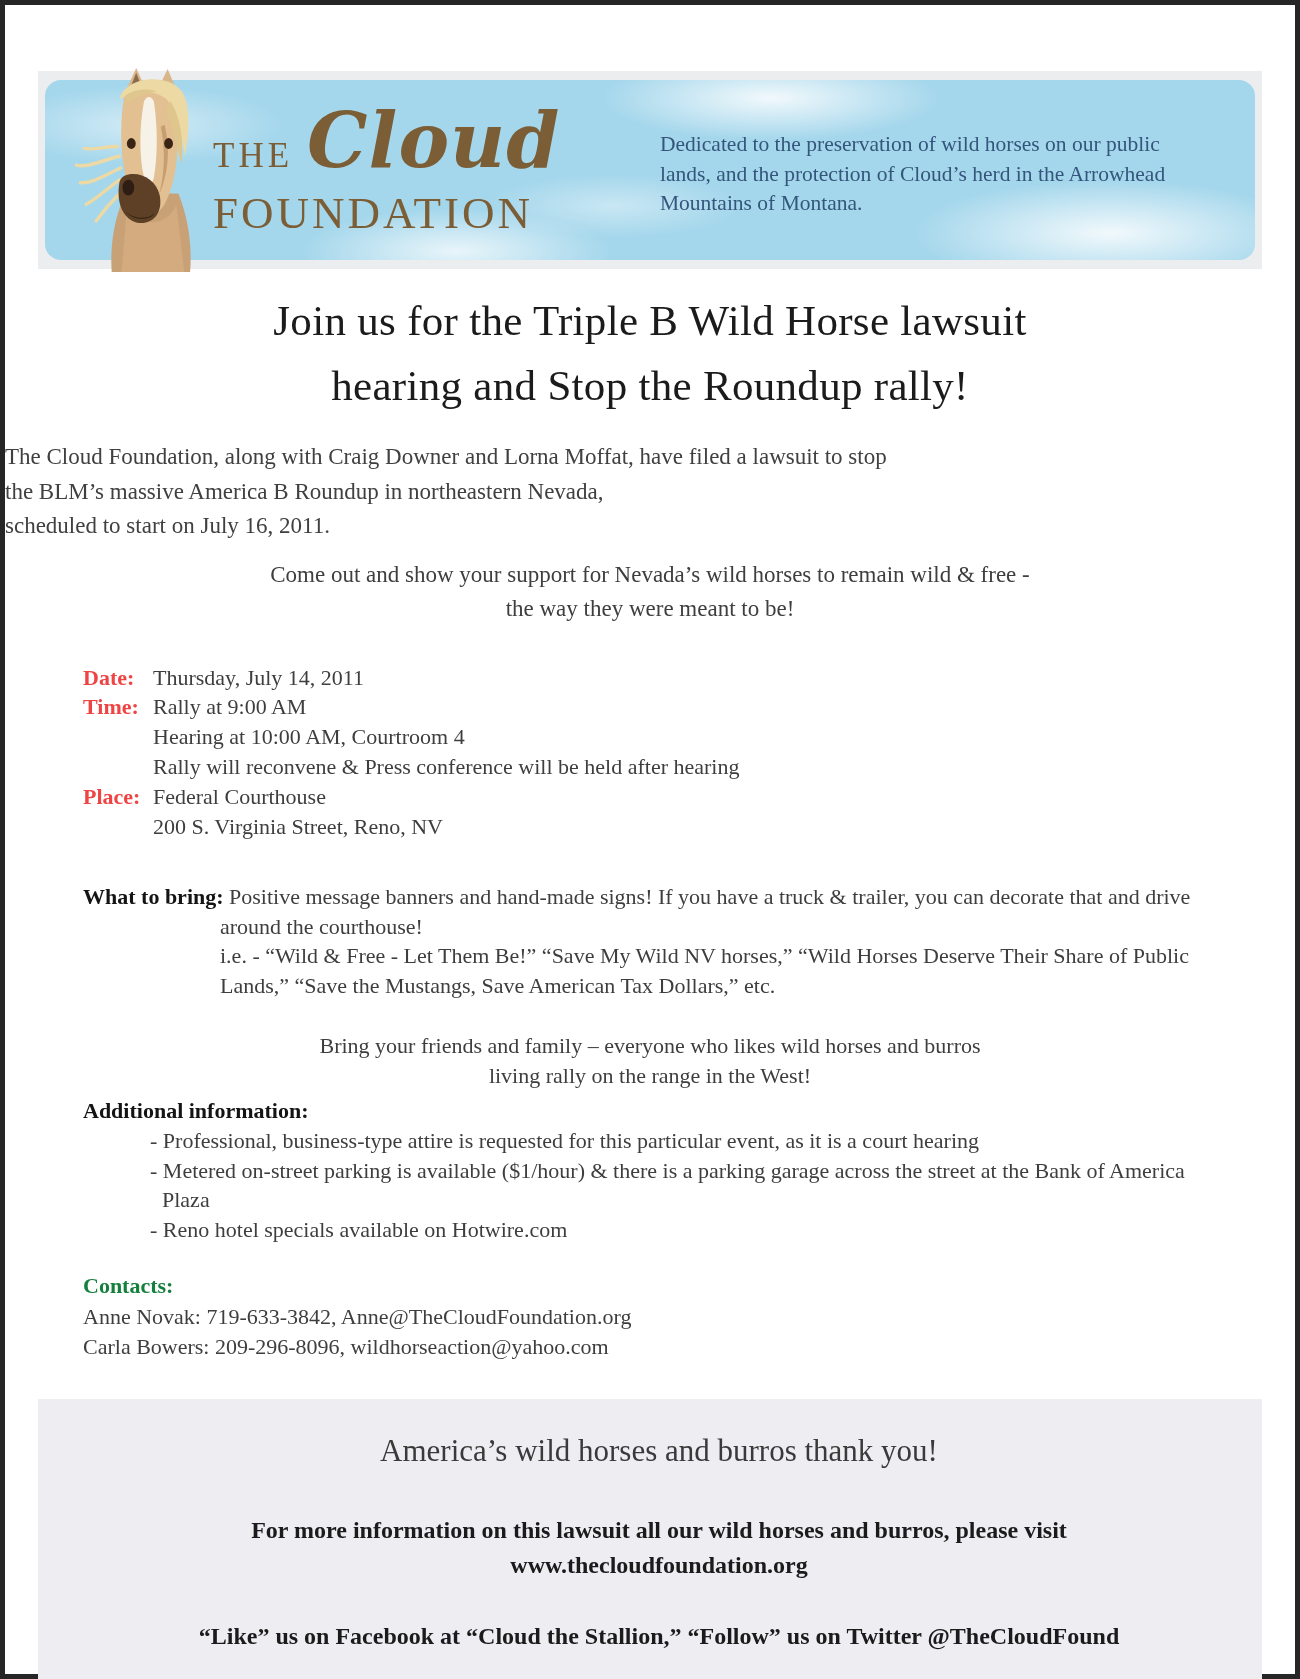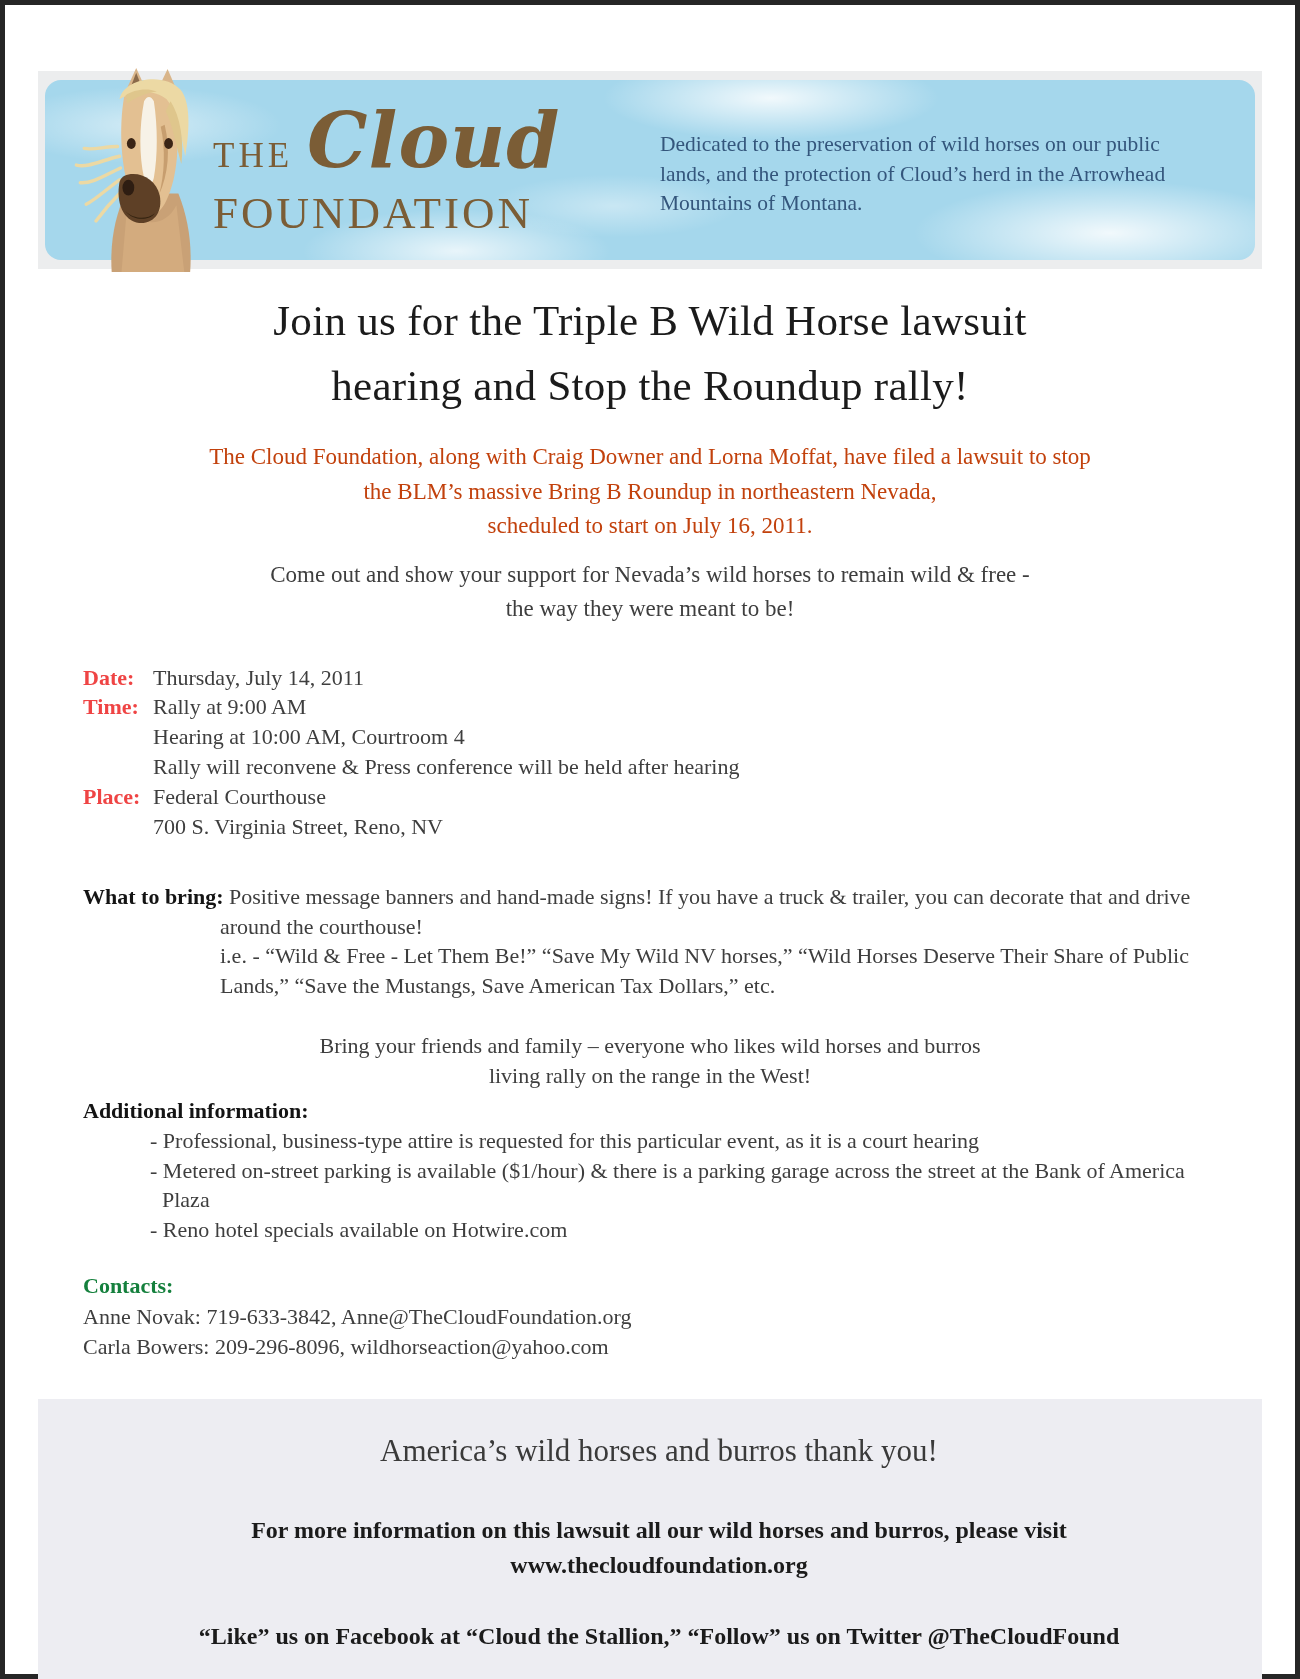--- a/index.html
+++ b/index.html
@@ -70,23 +70,22 @@
   
   .title{
     margin-top:20px;
     text-align:center;
     font-size:43px; line-height:1.5;
     color:#1b1b1b;
     letter-spacing:.3px;
   }
   .intro{
     margin-top:22px;
-    text-align:center;
     font-size:23px; line-height:1.5;
-    color:#c2410c;
+    color:#404040;
   }
   .intro2{
     margin-top:14px;
     text-align:center;
     font-size:23px; line-height:1.5;
     color:#3e3e3e;
   }
   .details{
     margin:36px 0 0 78px;
     font-size:22px; line-height:1.36;
@@ -201,21 +200,21 @@
     </div>
   </div>
 
   <div class="title">
     <div>Join us for the Triple B Wild Horse lawsuit</div>
     <div>hearing and Stop the Roundup rally!</div>
   </div>
 
   <div class="intro">
     <div>The Cloud Foundation, along with Craig Downer and Lorna Moffat, have filed a lawsuit to stop</div>
-    <div>the BLM’s massive Bring B Roundup in northeastern Nevada,</div>
+    <div>the BLM’s massive America B Roundup in northeastern Nevada,</div>
     <div>scheduled to start on July 16, 2011.</div>
   </div>
   <div class="intro2">
     <div>Come out and show your support for Nevada’s wild horses to remain wild &amp; free -</div>
     <div>the way they were meant to be!</div>
   </div>
 
   <div class="details">
     <div class="detail-row">
       <span class="dlabel">Date:</span>
@@ -232,21 +231,21 @@
     <div class="detail-row">
       <span class="dlabel"></span>
       <span class="dvalue">Rally will reconvene &amp; Press conference will be held after hearing</span>
     </div>
     <div class="detail-row">
       <span class="dlabel">Place:</span>
       <span class="dvalue">Federal Courthouse</span>
     </div>
     <div class="detail-row">
       <span class="dlabel"></span>
-      <span class="dvalue">700 S. Virginia Street, Reno, NV</span>
+      <span class="dvalue">200 S. Virginia Street, Reno, NV</span>
     </div>
   </div>
 
   <div class="wtb">
     <div class="wtb-main">
       <span class="wtb-label">What to bring:</span>
       <span>Positive message banners and hand-made signs! If you have a truck &amp; trailer, you can decorate that and drive around the courthouse!</span>
     </div>
     <div class="wtb-examples">i.e. - “Wild &amp; Free - Let Them Be!” “Save My Wild NV horses,” “Wild Horses Deserve Their Share of Public Lands,” “Save the Mustangs, Save American Tax Dollars,” etc.</div>
   </div>

